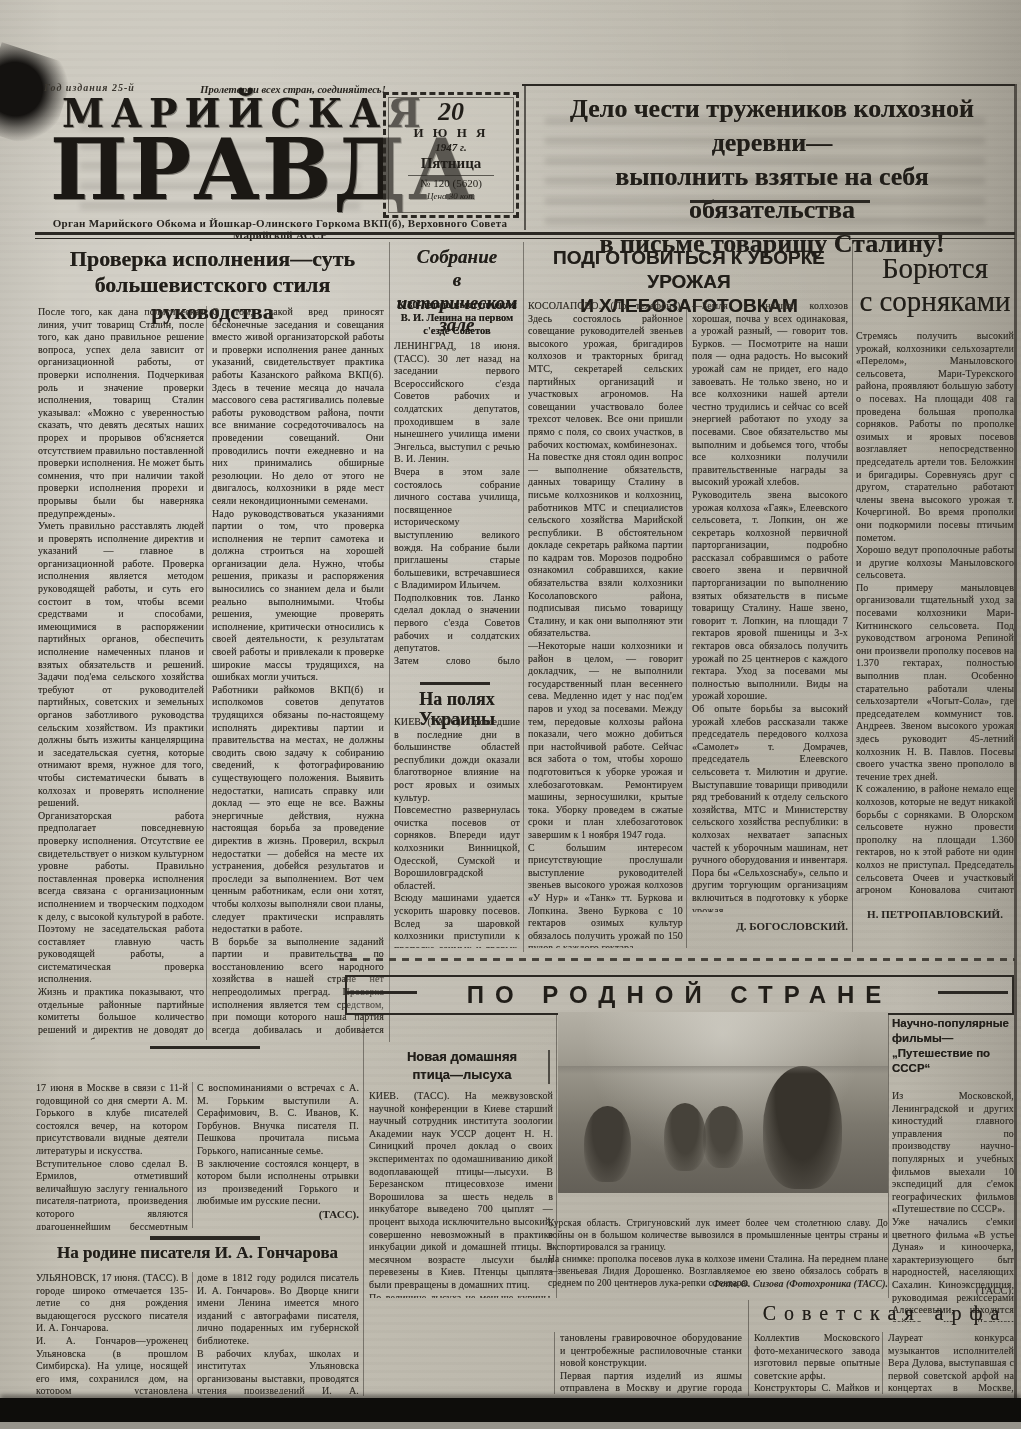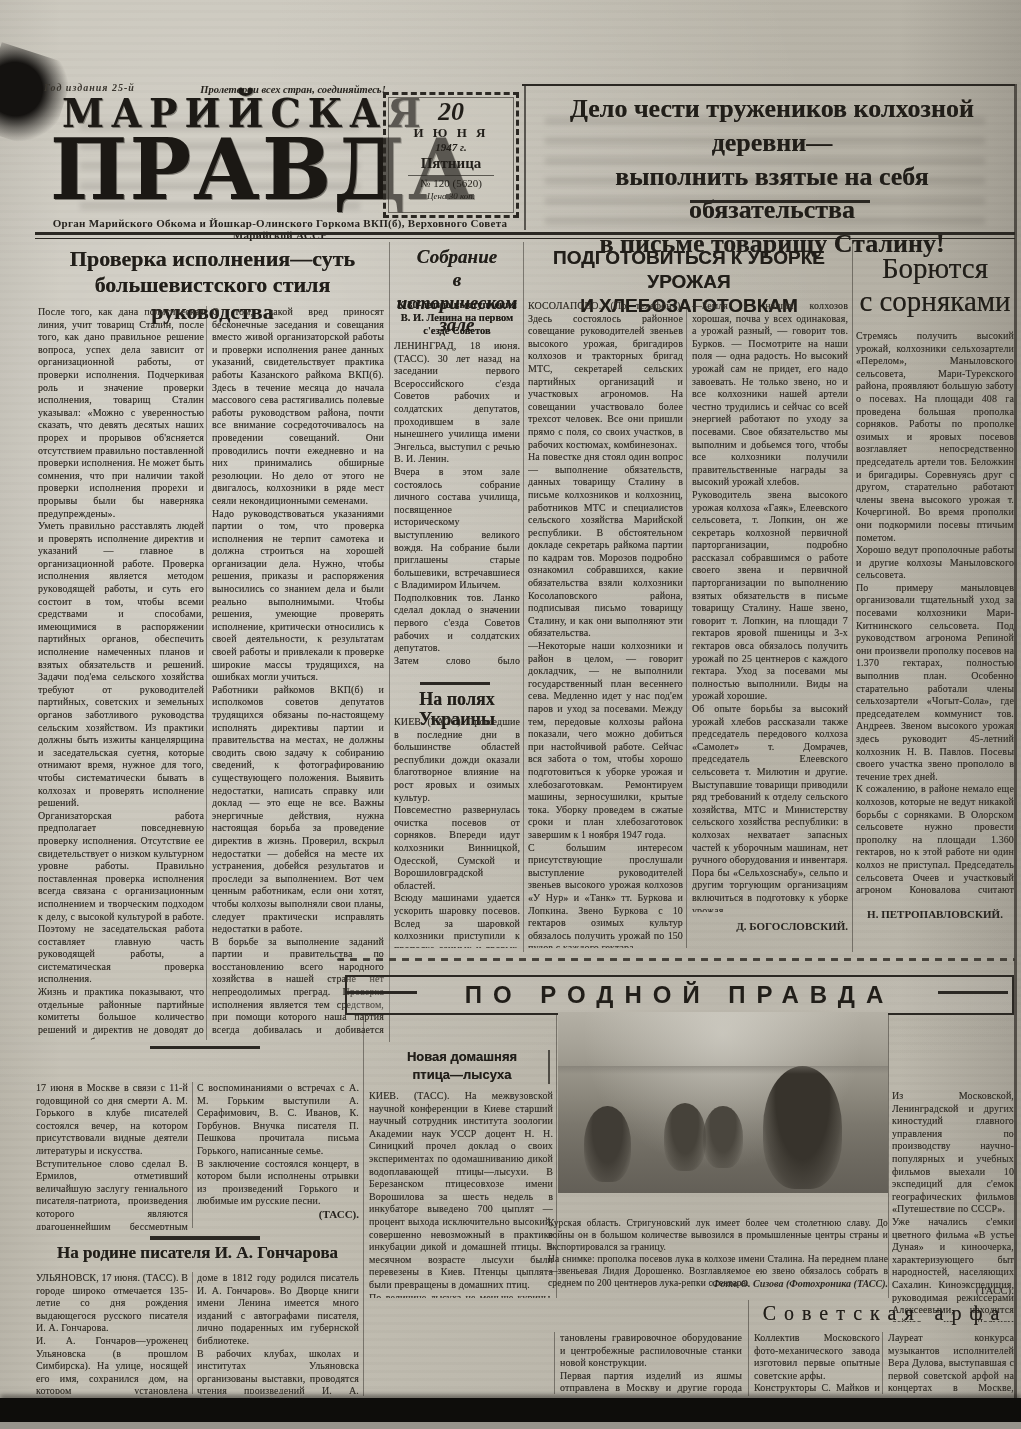--- a/index.html
+++ b/index.html
@@ -149,21 +149,21 @@
   <div class="col" style="left:856px;top:330px;width:158px;height:570px;">Стремясь получить высокий урожай, колхозники сельхозартели «Перелом», Маныловского сельсовета, Мари-Турекского района, проявляют большую заботу о посевах. На площади 408 га проведена большая прополка сорняков. Работы по прополке озимых и яровых посевов возглавляет непосредственно председатель артели тов. Беложкин и бригадиры. Соревнуясь друг с другом, старательно работают члены звена высокого урожая т. Кочергиной. Во время прополки они подкормили посевы птичьим пометом.
 Хорошо ведут прополочные работы и другие колхозы Маныловского сельсовета.
 По примеру маныловцев организовали тщательный уход за посевами колхозники Мари-Китнинского сельсовета. Под руководством агронома Репиной они произвели прополку посевов на 1.370 гектарах, полностью выполнив план. Особенно старательно работали члены сельхозартели «Чогыт-Сола», где председателем коммунист тов. Андреев. Звеном высокого урожая здесь руководит 45-летний колхозник Н. В. Павлов. Посевы своего участка звено пропололо в течение трех дней.
 К сожалению, в районе немало еще колхозов, которые не ведут никакой борьбы с сорняками. В Олорском сельсовете нужно провести прополку на площади 1.360 гектаров, но к этой работе ни один колхоз не приступал. Председатель сельсовета Очеев и участковый агроном Коновалова считают прополку маловажным делом.
 Полнейшую беззаботность по уходу за посевами проявляют председатель Сенгинского сельсовета Соловьев и участковый агроном Смоленцева. Из 1.884 гектаров по плану в колхозах сельсовета прополото всего лишь 257 га. Не занимаются по-настоящему прополкой и колхозы Нартасского сельсовета. В результате бездеятельности председателя сельсовета тов. Ворошилова, вместо 1.428 гектаров прополото всего 105 га. Даже в семеноводческом колхозе «Коминтерн» из-за беззаботности агронома Мамаева прополото лишь 35 га.
 Во многих колхозах поля зарастают сорняками, а агрономы отсиживаются в кабинетах. На полях они появляются редко. Районный отдел сельского хозяйства к этим фактам относится примиренчески.</div>
   <div class="signature" style="left:856px;top:908px;width:158px;text-align:center;">Н. ПЕТРОПАВЛОВСКИЙ.</div>
 
   <div class="wavy" style="left:337px;top:958px;width:678px;"></div>
   <div class="banner-box">
-    <div style="font:bold 24px/1 'Liberation Sans',sans-serif;letter-spacing:11px;color:#211e19;white-space:nowrap;">ПО РОДНОЙ ПРАВДА</div>
+    <div style="font:bold 24px/1 'Liberation Sans',sans-serif;letter-spacing:11px;color:#211e19;white-space:nowrap;">ПО РОДНОЙ СТРАНЕ</div>
   </div>
   <div class="hrule" style="left:347px;top:991px;width:70px;height:3px;"></div>
   <div class="hrule" style="left:938px;top:991px;width:70px;height:3px;"></div>
 
   <div class="hrule" style="left:150px;top:1046px;width:110px;height:3px;"></div>
   <div class="col" style="left:36px;top:1082px;width:152px;height:148px;">17 июня в Москве в связи с 11-й годовщиной со дня смерти А. М. Горького в клубе писателей состоялся вечер, на котором присутствовали видные деятели литературы и искусства.
 Вступительное слово сделал В. Ермилов, отметивший величайшую заслугу гениального писателя-патриота, произведения которого являются драгоценнейшим бессмертным вкладом в социалистическую культуру.</div>
   <div class="col" style="left:197px;top:1082px;width:162px;height:128px;">С воспоминаниями о встречах с А. М. Горьким выступили А. Серафимович, В. С. Иванов, К. Горбунов. Внучка писателя П. Пешкова прочитала письма Горького, написанные семье.
 В заключение состоялся концерт, в котором были исполнены отрывки из произведений Горького и любимые им русские песни.</div>
   <div class="signature" style="left:197px;top:1208px;width:162px;text-align:right;">(ТАСС).</div>
@@ -194,20 +194,22 @@
     <div class="fig" style="left:62%;top:30%;width:24%;height:68%;background:radial-gradient(ellipse at 50% 25%, #37332c 0 48%, rgba(55,51,44,.6) 70%, transparent 88%);"></div>
     <div class="abs" style="left:0;top:30%;width:100%;height:4%;background:linear-gradient(180deg, rgba(120,116,108,.55), transparent);"></div>
   </div>
 
   <div class="col" style="left:548px;top:1198px;width:340px;height:82px;font-size:9.5px;margin-top:20px;">Курская область. Стригуновский лук имеет более чем столетнюю славу. До войны он в большом количестве вывозился в промышленные центры страны и экспортировался за границу.
 На снимке: прополка посевов лука в колхозе имени Сталина. На переднем плане—звеньевая Лидия Дорошенко. Возглавляемое ею звено обязалось собрать в среднем по 200 центнеров лука-репки с гектара.</div>
   <div class="abs" style="left:548px;top:1278px;width:340px;font:italic bold 10px 'Liberation Serif',serif;text-align:right;color:#2b2822;">Фото О. Сизова (Фотохроника (ТАСС).</div>
 
   <div class="vrule" style="left:888px;top:1014px;height:284px;"></div>
 
+  <div class="htitle sans" style="left:892px;top:1016px;width:122px;font-size:11.5px;line-height:1.3;text-align:left;">Научно-популярные фильмы—
+„Путешествие по СССР“</div>
   <div class="col" style="left:892px;top:1050px;width:122px;height:232px;margin-top:40px;">Из Московской, Ленинградской и других киностудий главного управления по производству научно-популярных и учебных фильмов выехали 10 экспедиций для с'емок географических фильмов «Путешествие по СССР».
 Уже начались с'емки цветного фильма «В устье Дуная» и киноочерка, характеризующего быт народностей, населяющих Сахалин. Киноэкспедиция, руководимая режиссерами Алексеевыми, находится сейчас на Дальнем Востоке.
 Всего в этом году на экраны страны выйдет 21 научно-популярный географический фильм под редакцией члена - корреспондента Академии наук СССР, известного путешественника Д. И. Щербакова. Художественный руководитель серии этих фильмов — В. Шнейдеров.</div>
   <div class="signature" style="left:892px;top:1284px;width:122px;text-align:right;font-weight:normal;">(ТАСС).</div>
 
   <div class="col" style="left:560px;top:1332px;width:182px;height:62px;">тановлены гравировочное оборудование и центробежные распиловочные станки новой конструкции.
 Первая партия изделий из яшмы отправлена в Москву и другие города страны.</div>
   <div class="vrule" style="left:554px;top:1332px;height:62px;"></div>
 
   <div class="vrule" style="left:748px;top:1300px;height:96px;"></div>

